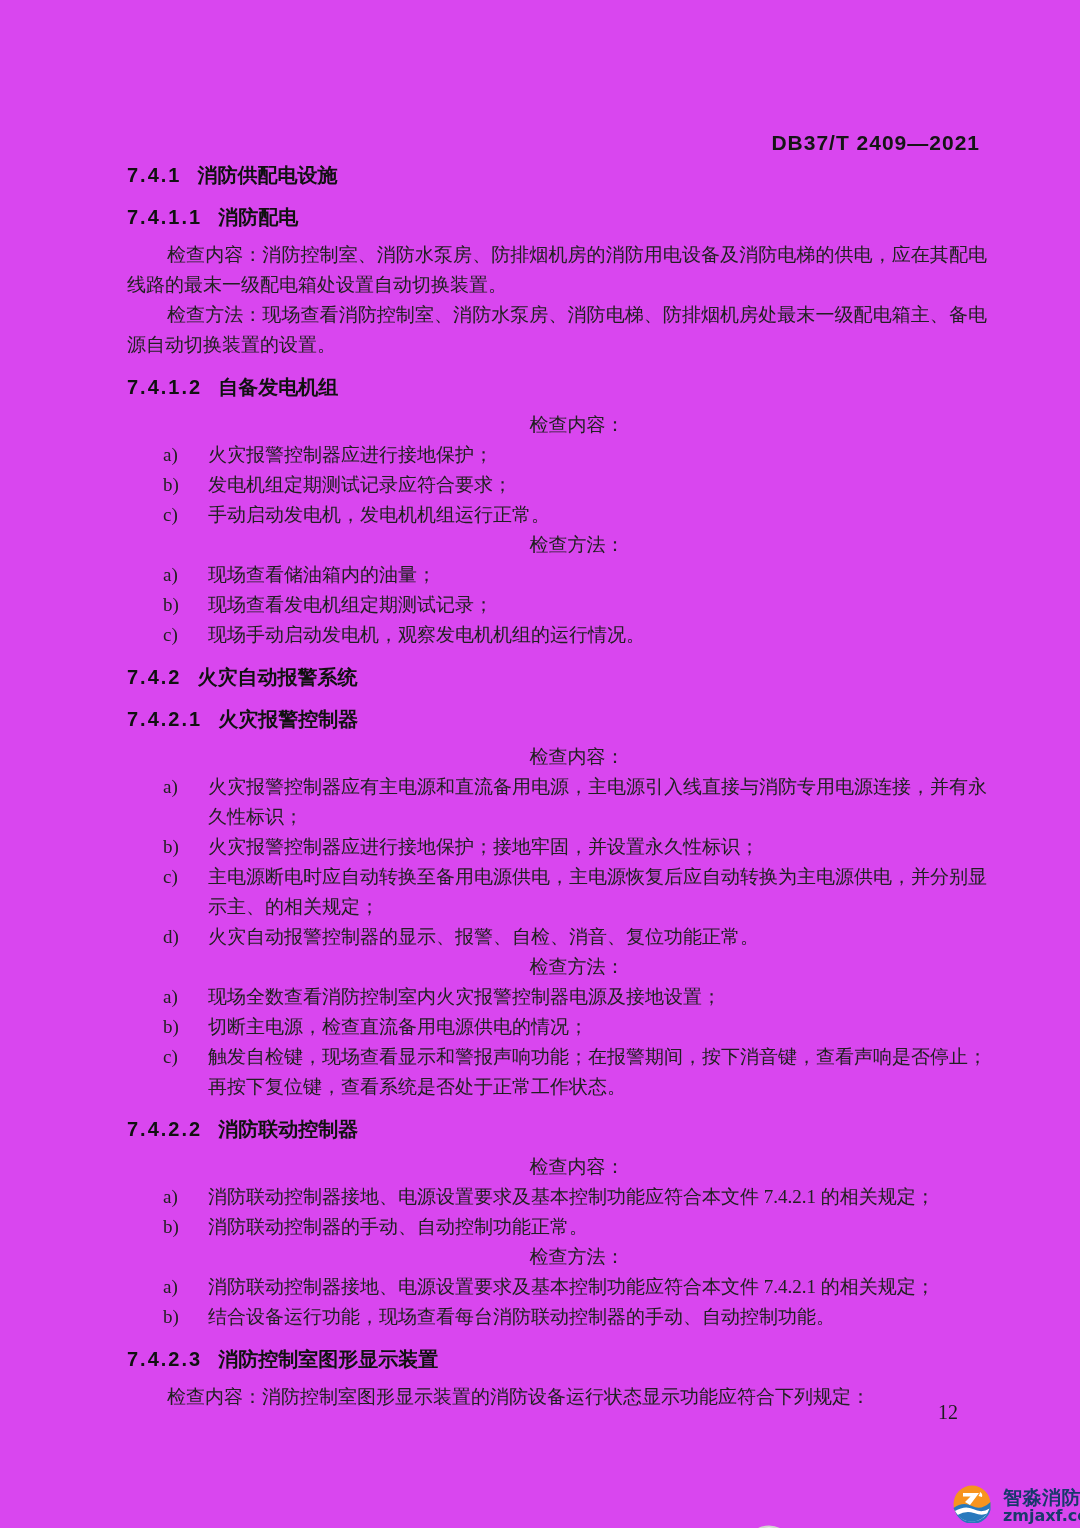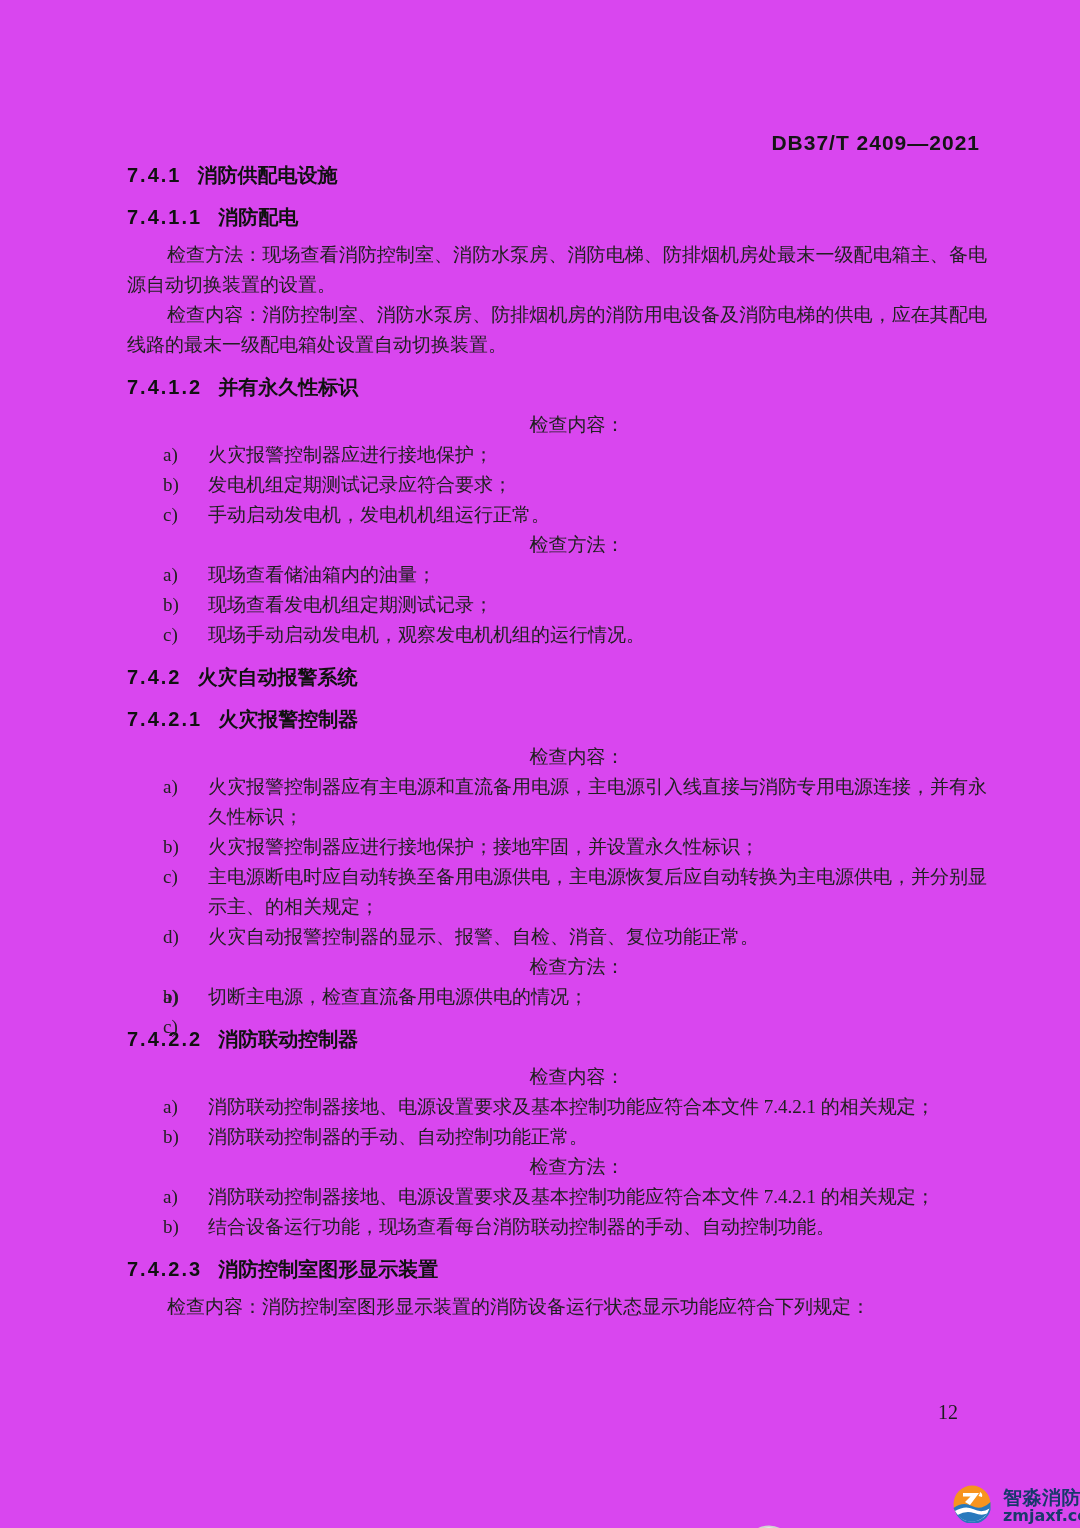--- a/index.html
+++ b/index.html
@@ -63,42 +63,42 @@
 </head>
 <body>
 
 <div class="page">
 
   <div class="doc-header">DB37/T 2409—2021</div>
 
   <div class="doc-body">
       <div class="heading h2"><span class="hnum">7.4.1</span><span class="htitle">消防供配电设施</span></div>
       <div class="heading h3"><span class="hnum">7.4.1.1</span><span class="htitle">消防配电</span></div>
+      <div class="para">检查内容：消防控制室、消防水泵房、防排烟机房的消防用电设备及消防电梯的供电，应在其配电线路的最末一级配电箱处设置自动切换装置。</div>
       <div class="para">检查方法：现场查看消防控制室、消防水泵房、消防电梯、防排烟机房处最末一级配电箱主、备电源自动切换装置的设置。</div>
-      <div class="para">检查内容：消防控制室、消防水泵房、防排烟机房的消防用电设备及消防电梯的供电，应在其配电线路的最末一级配电箱处设置自动切换装置。</div>
-      <div class="heading h3"><span class="hnum">7.4.1.2</span><span class="htitle">并有永久性标识</span></div>
+      <div class="heading h3"><span class="hnum">7.4.1.2</span><span class="htitle">自备发电机组</span></div>
       <div class="para label">检查内容：</div>
       <div class="li"><span class="marker">a)</span><span class="litext">火灾报警控制器应进行接地保护；</span></div>
       <div class="li"><span class="marker">b)</span><span class="litext">发电机组定期测试记录应符合要求；</span></div>
       <div class="li"><span class="marker">c)</span><span class="litext">手动启动发电机，发电机机组运行正常。</span></div>
       <div class="para label">检查方法：</div>
       <div class="li"><span class="marker">a)</span><span class="litext">现场查看储油箱内的油量；</span></div>
       <div class="li"><span class="marker">b)</span><span class="litext">现场查看发电机组定期测试记录；</span></div>
       <div class="li"><span class="marker">c)</span><span class="litext">现场手动启动发电机，观察发电机机组的运行情况。</span></div>
       <div class="heading h2"><span class="hnum">7.4.2</span><span class="htitle">火灾自动报警系统</span></div>
       <div class="heading h3"><span class="hnum">7.4.2.1</span><span class="htitle">火灾报警控制器</span></div>
       <div class="para label">检查内容：</div>
       <div class="li"><span class="marker">a)</span><span class="litext">火灾报警控制器应有主电源和直流备用电源，主电源引入线直接与消防专用电源连接，并有永久性标识；</span></div>
       <div class="li"><span class="marker">b)</span><span class="litext">火灾报警控制器应进行接地保护；接地牢固，并设置永久性标识；</span></div>
       <div class="li"><span class="marker">c)</span><span class="litext">主电源断电时应自动转换至备用电源供电，主电源恢复后应自动转换为主电源供电，并分别显示主、的相关规定；</span></div>
       <div class="li"><span class="marker">d)</span><span class="litext">火灾自动报警控制器的显示、报警、自检、消音、复位功能正常。</span></div>
       <div class="para label">检查方法：</div>
-      <div class="li"><span class="marker">a)</span></div>
+      <div class="li"><span class="marker">a)</span><span class="litext">现场全数查看消防控制室内火灾报警控制器电源及接地设置；</span></div>
       <div class="li"><span class="marker">b)</span><span class="litext">切断主电源，检查直流备用电源供电的情况；</span></div>
-      <div class="li"><span class="marker">c)</span></div>
+      <div class="li"><span class="marker">c)</span><span class="litext">触发自检键，现场查看显示和警报声响功能；在报警期间，按下消音键，查看声响是否停止；再按下复位键，查看系统是否处于正常工作状态。</span></div>
       <div class="heading h3"><span class="hnum">7.4.2.2</span><span class="htitle">消防联动控制器</span></div>
       <div class="para label">检查内容：</div>
       <div class="li"><span class="marker">a)</span><span class="litext">消防联动控制器接地、电源设置要求及基本控制功能应符合本文件 7.4.2.1 的相关规定；</span></div>
       <div class="li"><span class="marker">b)</span><span class="litext">消防联动控制器的手动、自动控制功能正常。</span></div>
       <div class="para label">检查方法：</div>
       <div class="li"><span class="marker">a)</span><span class="litext">消防联动控制器接地、电源设置要求及基本控制功能应符合本文件 7.4.2.1 的相关规定；</span></div>
       <div class="li"><span class="marker">b)</span><span class="litext">结合设备运行功能，现场查看每台消防联动控制器的手动、自动控制功能。</span></div>
       <div class="heading h3"><span class="hnum">7.4.2.3</span><span class="htitle">消防控制室图形显示装置</span></div>
       <div class="para">检查内容：消防控制室图形显示装置的消防设备运行状态显示功能应符合下列规定：</div>
     </div>

